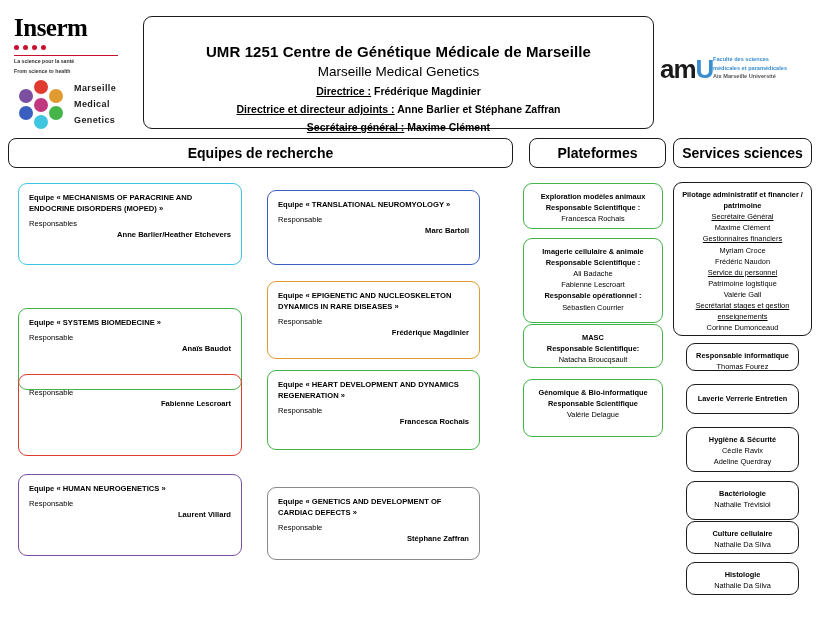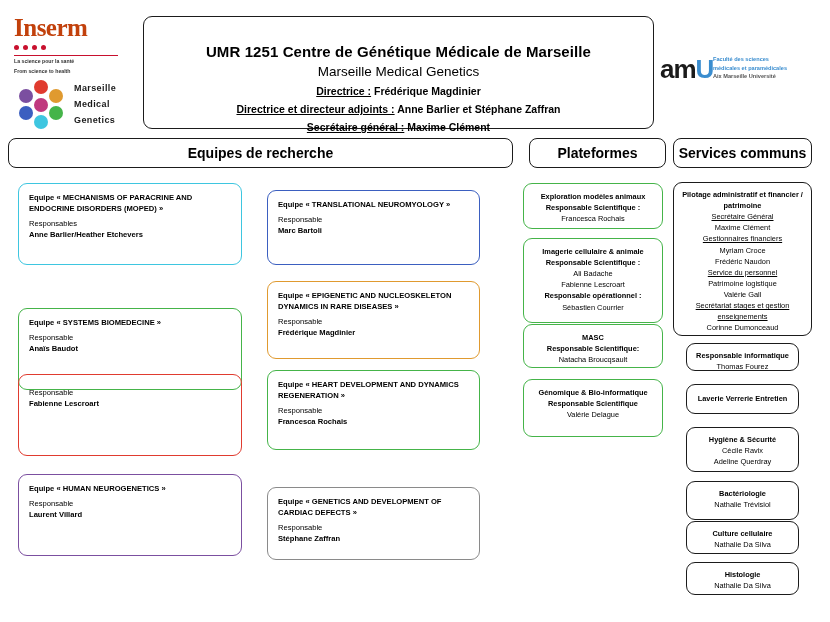--- a/index.html
+++ b/index.html
@@ -26,21 +26,21 @@
     position: absolute;
     left: 14px;
     top: 14px;
     width: 112px;
   }
   .inserm-word {
     font-family: "Liberation Serif", serif;
     font-weight: bold;
     font-size: 25px;
     letter-spacing: -0.5px;
-    color: #c2410c;
+    color: #000000;
   }
   .inserm-dots {
     margin-top: 3px;
     height: 7px;
     position: relative;
   }
   .inserm-dots i {
     position: absolute;
     width: 5px;
     height: 5px;
@@ -179,20 +179,21 @@
     font-size: 7.6px;
     display: block;
   }
   .card .role {
     display: block;
     margin-top: 4px;
   }
   .card .person {
     display: block;
     font-weight: bold;
+    text-align: right;
   }
 
   
   #team-moped   { left: 18px;  top: 183px; width: 224px; height: 82px;  border-color: #3ec6e0; }
   #team-sysbio  { left: 18px;  top: 277px; width: 224px; height: 82px;  border-color: #45b449; margin-top: 31px; }
   #team-normal  { left: 18px;  top: 374px; width: 224px; height: 82px;  border-color: #e03b2f; }
   #team-humneuro{ left: 18px;  top: 474px; width: 224px; height: 82px;  border-color: #7b4fa0; }
 
   
   #team-neuromyo{ left: 267px; top: 190px; width: 213px; height: 75px;  border-color: #3b5fc0; }
@@ -298,21 +299,21 @@
     </div>
     <div class="amu-text">
       <div>Faculté des sciences</div>
       <div>médicales et paramédicales</div>
       <div class="grey">Aix Marseille Université</div>
     </div>
   </div>
 
   <div class="col-header" id="hdr-equipes">Equipes de recherche</div>
   <div class="col-header" id="hdr-plate">Plateformes</div>
-  <div class="col-header" id="hdr-services">Services communs</div>
+  <div class="col-header" id="hdr-services">Services sciences</div>
 
   <div class="card" id="team-moped">
     <span class="team-name">Equipe « MECHANISMS OF PARACRINE AND ENDOCRINE DISORDERS (MOPED) »</span>
     <span class="role">Responsables</span>
     <span class="person">Anne Barlier/Heather Etchevers</span>
   </div>
 
   <div class="card" id="team-sysbio">
     <span class="team-name">Equipe «  SYSTEMS BIOMEDECINE »</span>
     <span class="role">Responsable</span>

